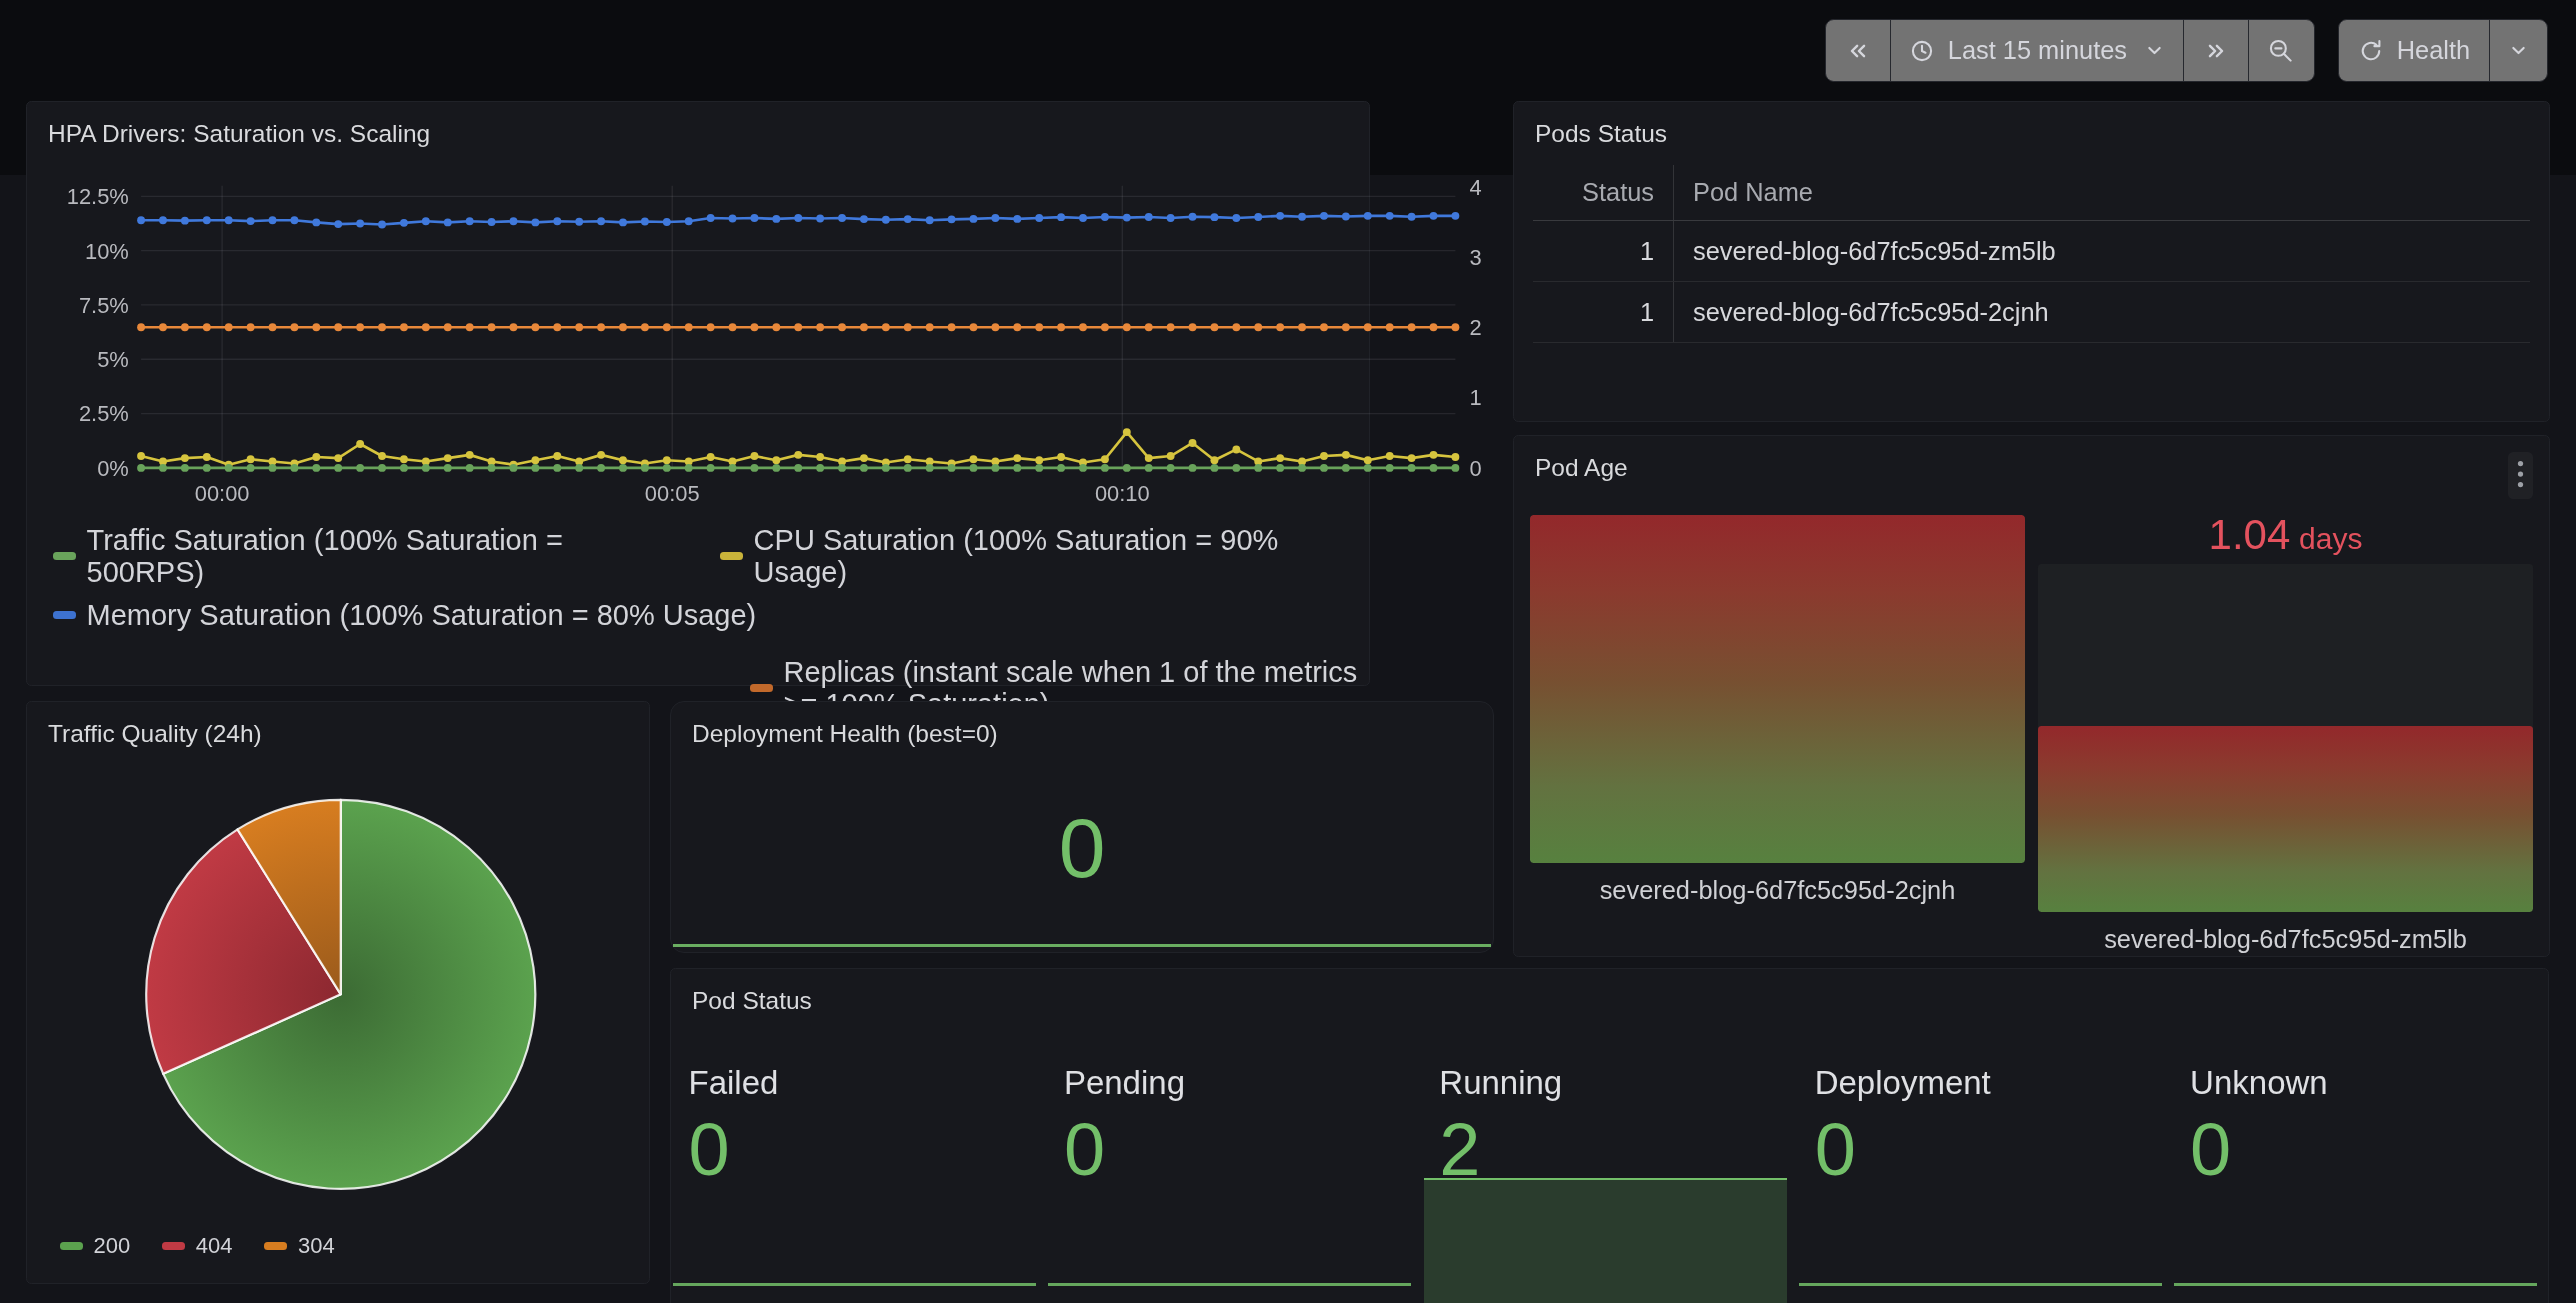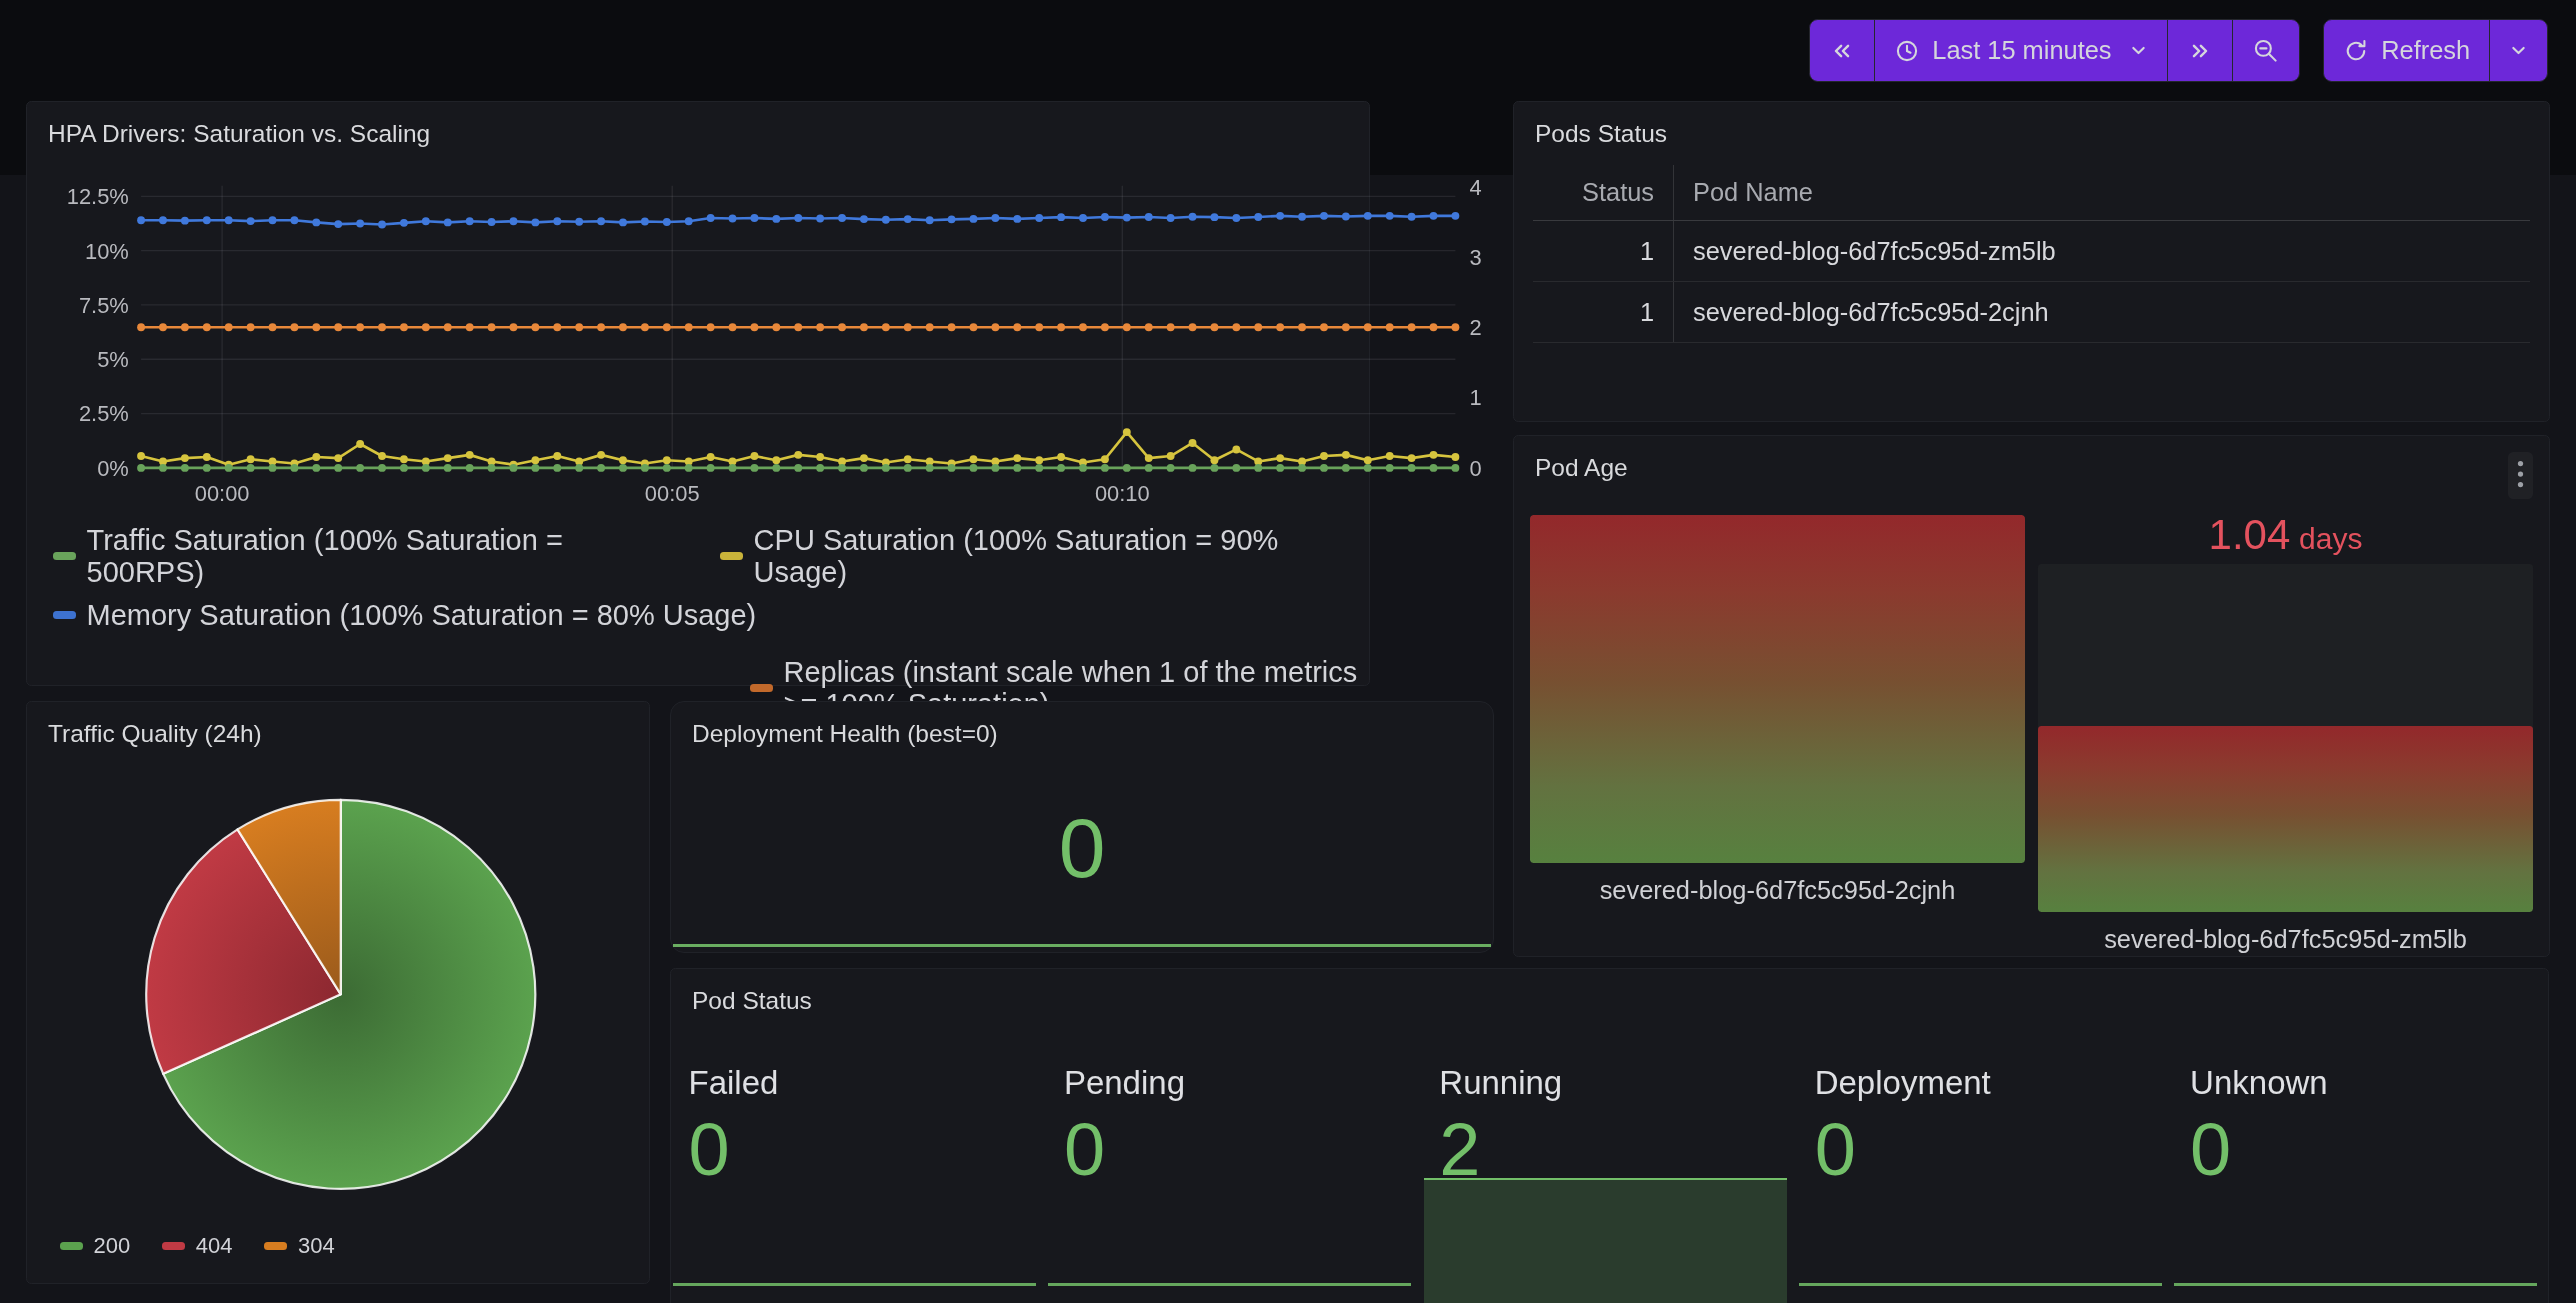--- a/index.html
+++ b/index.html
@@ -1,20 +1,20 @@
 <!DOCTYPE html>
 <html style="font-size:14px"><head>
 <meta charset="utf-8">
 <style>
   * { margin:0; padding:0; box-sizing:border-box; }
   html,body { width:2576px; height:1304px; overflow:hidden; background:#131419;
     font-family:"Liberation Sans","DejaVu Sans",sans-serif; color:#ccccdc; }
   .app-header { position:absolute; left:0; top:0; width:2576px; height:175px; background:#0b0c0f; }
   .toolbar { position:absolute; top:19px; right:28px; height:63px; display:flex; gap:23px; }
-  .btn-group { display:flex; align-items:stretch; background:#6d28d9; border:0.9px solid #24262c;
+  .btn-group { display:flex; align-items:stretch; background:#737373; border:0.9px solid #24262c;
     border-radius:8.8px; overflow:hidden; }
   .seg { display:flex; align-items:center; gap:12.3px; padding:0 19px; font-size:25.4px; color:#d5d6dc; cursor:pointer; }
   .divider { width:0.9px; background:#26282e; }
   .icon { display:flex; align-items:center; color:#d5d6dc; }
   .panel { position:absolute; background:#17181d; border:0.9px solid #202228; border-radius:5.3px; }
   .panel-title { position:absolute; left:21px; top:17.5px; font-size:24.5px; font-weight:500; color:#d9dadd; cursor:pointer; }
   
   #hpa-chart { position:absolute; left:0; top:61px; }
   .hpa-legend { position:absolute; left:26px; top:422px; font-size:29px; color:#d3d4d9; }
   .legend-row { display:flex; column-gap:42px; line-height:32px; margin-bottom:11.4px; }
@@ -104,21 +104,21 @@
     </div>
   </div>
   <div class="btn-group">
     <div class="seg">
       <span class="icon">
         <svg width="26" height="26" viewBox="0 0 30 30" fill="none" stroke="currentColor" stroke-width="2.4" stroke-linecap="round" stroke-linejoin="round">
             <path d="M24.5 15a9.5 9.5 0 1 1-3.3-7.2"></path>
             <polyline points="24.7,3.6 24.7,9.4 18.9,9.4"></polyline>
           </svg>
       </span>
-      <span>Refresh</span>
+      <span>Health</span>
     </div>
     <div class="divider"></div>
     <div class="seg">
       <span class="icon">
         <svg width="19" height="19" viewBox="0 0 22 22" fill="none" stroke="currentColor" stroke-width="2.4" stroke-linecap="round" stroke-linejoin="round">
             <path d="M5 8 l6 6 6-6"></path>
           </svg>
       </span>
     </div>
   </div>

